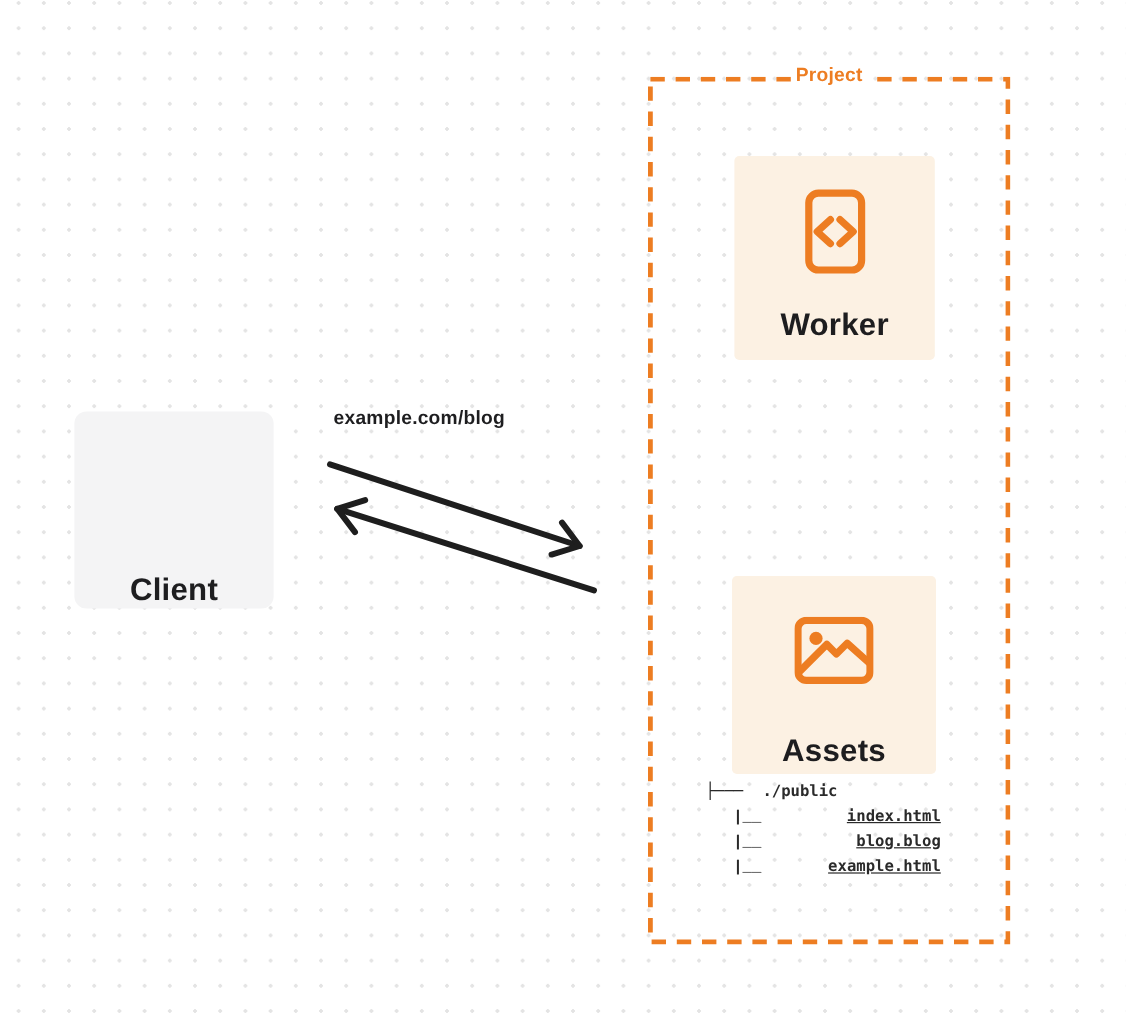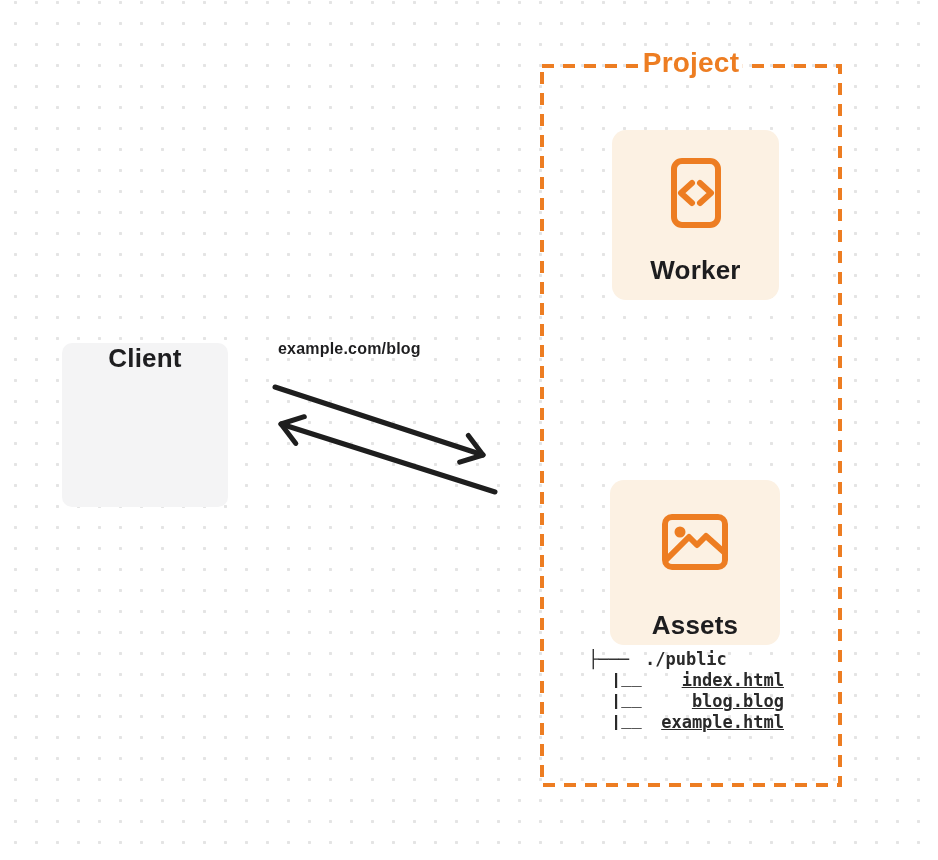--- a/index.html
+++ b/index.html
@@ -17,54 +17,54 @@
     background-image:radial-gradient(circle,var(--dot) 1.4px,rgba(0,0,0,0) 1.5px);
     background-size:21px 21px;
     background-position:-16px -8px;
     font-family:"Liberation Sans",sans-serif;
     color:var(--ink);
   }
   
   .client-box{
     position:absolute;left:62px;top:343px;width:166px;height:164px;
     background:var(--client-bg);border-radius:10px;
-    display:flex;align-items:flex-start;justify-content:center;
+    display:flex;align-items:flex-end;justify-content:center;
   }
   .client-box .label{font-size:26px;font-weight:700;letter-spacing:.2px;}
   
   .request-label{
     position:absolute;left:278px;top:340px;
     font-size:16px;font-weight:700;letter-spacing:.2px;
   }
   
   .arrows{position:absolute;left:0;top:0;width:938px;height:860px;pointer-events:none;}
   
   .project-box{position:absolute;left:540px;top:64px;width:302px;height:723px;}
   .project-border{position:absolute;left:0;top:0;width:302px;height:723px;}
   .project-label{
     position:absolute;left:50%;top:0;transform:translate(-50%,-54%);
     background:#fff;padding:0 4px;
-    color:var(--orange);font-size:28px;font-weight:700;letter-spacing:.2px;
+    color:var(--orange);font-size:16px;font-weight:700;letter-spacing:.2px;
     white-space:nowrap;
   }
   
   .card{
-    position:absolute;background:var(--card-bg);border-radius:14px;
+    position:absolute;background:var(--card-bg);border-radius:4px;
     display:flex;flex-direction:column;align-items:center;
   }
   .card .label{font-size:26px;font-weight:700;letter-spacing:.2px;color:#1D1D1F;}
   .card-worker{left:72px;top:66px;width:167px;height:170px;padding-top:27px;}
   .card-worker .label{margin-top:26px;}
   .card-assets{left:70px;top:416px;width:170px;height:165px;padding-top:34px;}
   .card-assets .label{margin-top:40px;}
   
   .tree{
     position:absolute;left:48px;top:585px;width:198px;
     font-family:"DejaVu Sans Mono","Liberation Mono",monospace;
-    font-size:17px;font-weight:700;color:#2A2A2A;
+    font-size:13px;font-weight:700;color:#2A2A2A;
   }
   .tree-row{position:relative;height:21px;line-height:21px;white-space:nowrap;}
   .tree-root .tn-root{margin-left:16px;}
   .tp-branch{position:absolute;left:23px;top:0;font-family:Liberation Mono, monospace;}
   .tn-file{position:absolute;right:2px;top:0;text-decoration:underline;}
   svg{display:block;}
 </style>
 </head>
 <body>
 

